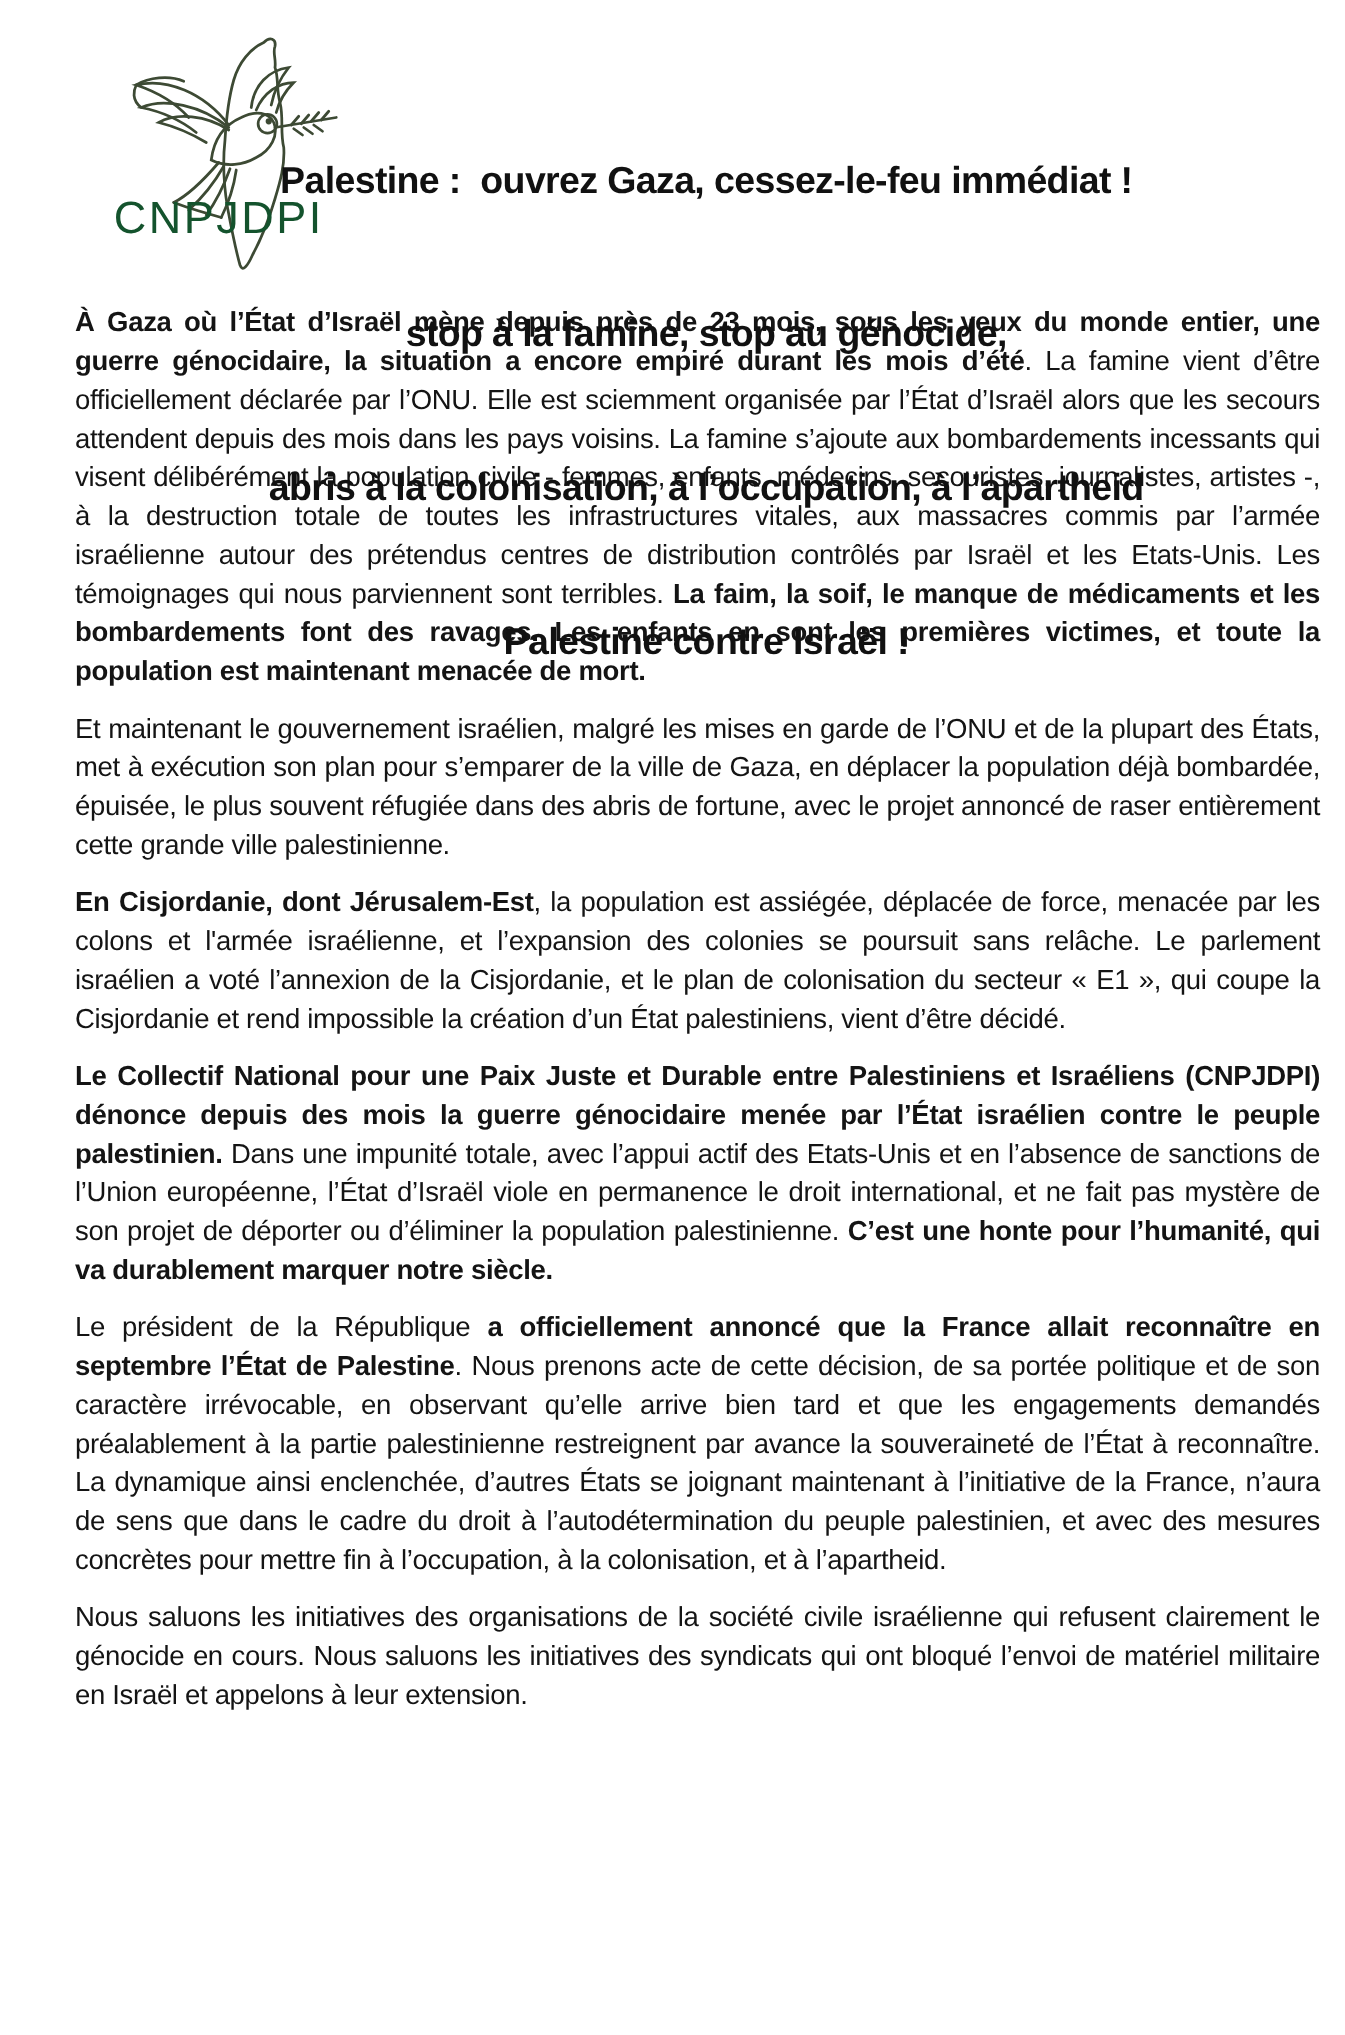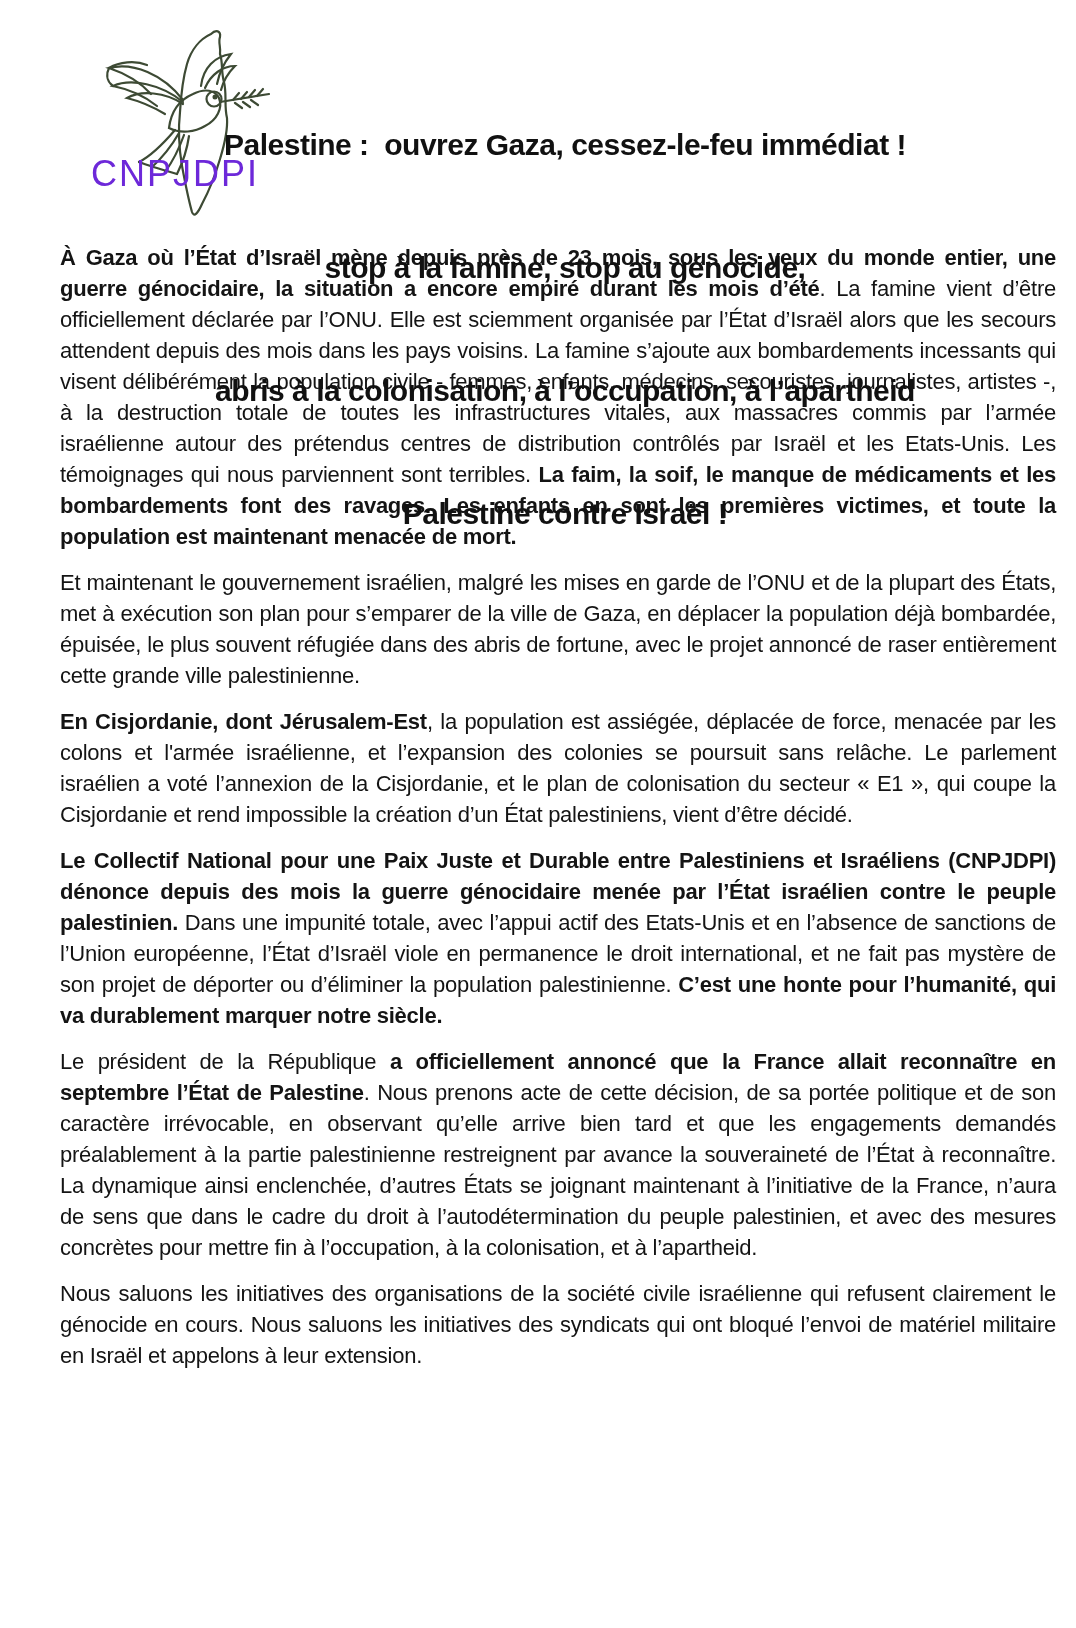--- a/index.html
+++ b/index.html
@@ -31,21 +31,21 @@
     height: 200px;
   }
   .logo svg { display: block; }
   .logo-acronym {
     position: absolute;
     left: 8px;
     top: 125px;
     font-size: 36px;
     font-weight: 400;
     letter-spacing: 2px;
-    color: #6d28d9;
+    color: #14532d;
     font-family: "Liberation Sans", sans-serif;
   }
   .title-block {
     position: absolute;
     left: 95px;
     top: 42px;
     width: 940px;
     text-align: center;
     font-weight: 700;
     font-size: 30px;

